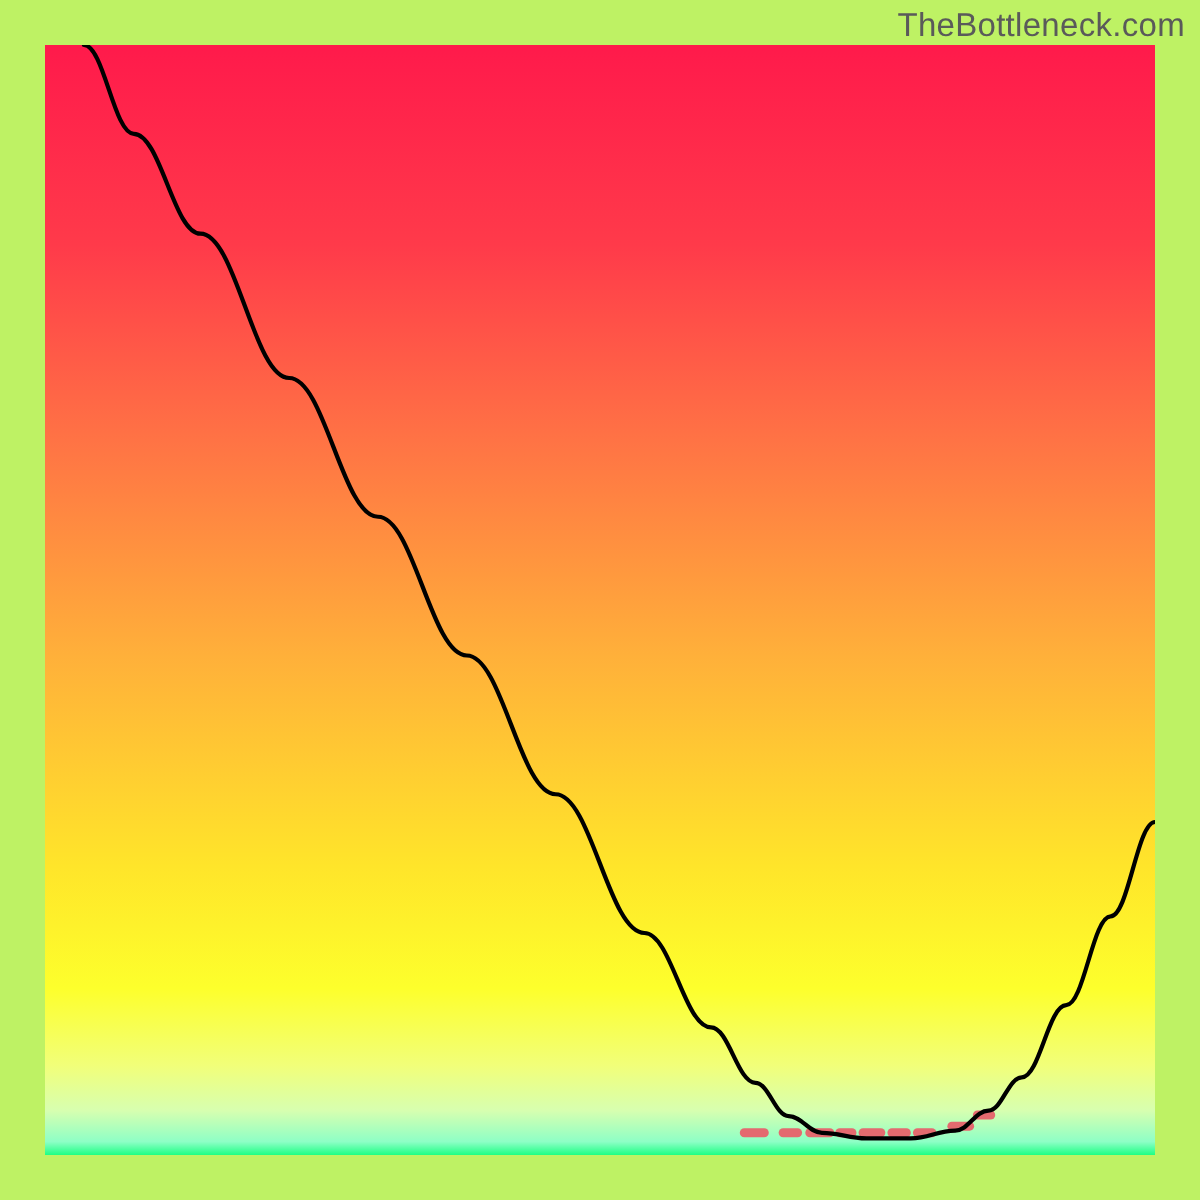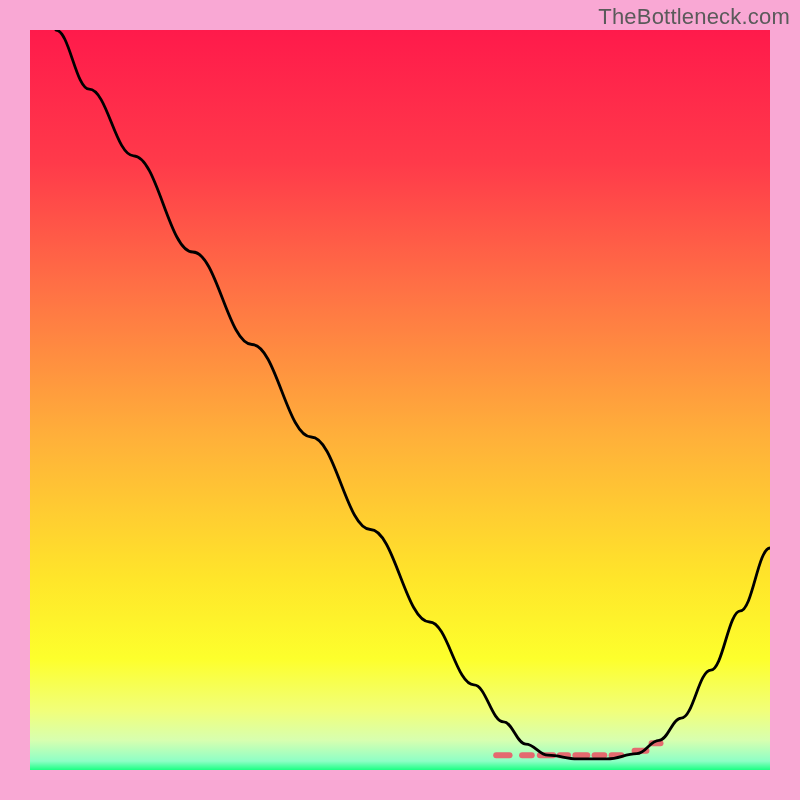--- a/index.html
+++ b/index.html
@@ -8,21 +8,21 @@
     width: 800px;
     height: 800px;
     background: #000000;
     overflow: hidden;
     font-family: Arial, Helvetica, sans-serif;
   }
   .frame {
     position: relative;
     width: 800px;
     height: 800px;
-    background: #f9a8d4;
+    background: #bef264;
   }
   .watermark {
     position: absolute;
     top: 4px;
     right: 10px;
     font-size: 22px;
     font-weight: 400;
     color: #5a5a5a;
     letter-spacing: 0.2px;
     z-index: 50;

